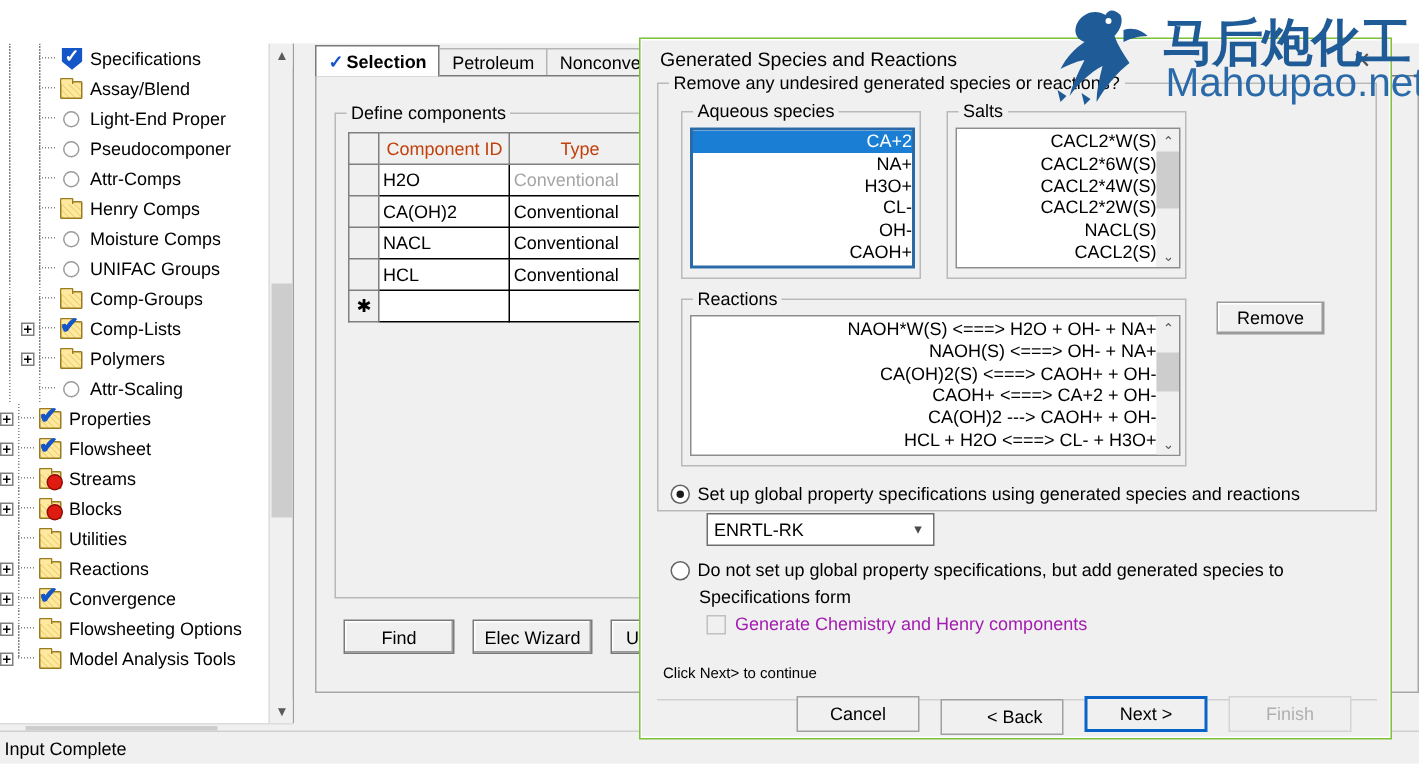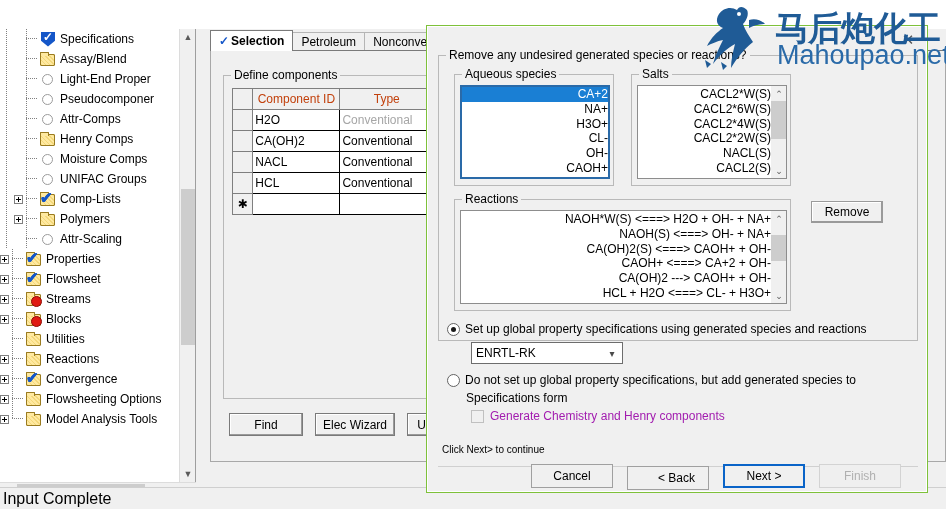--- a/index.html
+++ b/index.html
@@ -131,21 +131,21 @@
     position:absolute;left:0;top:482px;width:196px;height:17px;background:#f0f0f0;
     border-top:1px solid #dcdcdc;display:flex;align-items:center;
   }
   #tree-hthumb{ position:absolute;left:17px;top:1px;width:128px;height:15px;background:#cdcdcd;}
   .sb-arrow-h{width:17px;height:16px;display:flex;align-items:center;justify-content:center;color:#5a5a5a;font-size:10px;}
 
   
   #statusbar{
     position:absolute;left:0;bottom:0;width:946px;height:22px;
     background:#f0f0f0;border-top:1px solid #cfcfcf;
-    display:flex;align-items:center;padding-left:3px;font-size:16px;color:#000;
+    display:flex;align-items:center;padding-left:3px;font-size:12px;color:#000;
   }
 
   
   #midpane{
     position:absolute;left:196px;top:29px;width:750px;height:458px;background:#f0f0f0;
   }
   #tabstrip{ position:absolute;left:14px;top:2px;height:20px;display:flex;align-items:flex-end;}
   .tab{
     height:19px; padding:0 8px; display:flex;align-items:center;
     background:#f0f0f0;border:1px solid #b5b5b5;border-bottom:none;
@@ -459,20 +459,29 @@
         <span class="tlabel">Moisture Comps</span>
       </div>
       <div class="tnode">
         <span class="tdots vline"></span>
         <span class="tplus empty"></span>
         <span class="tdash"></span>
         <span class="ticon">
           <span class="circ"></span>
         </span>
         <span class="tlabel">UNIFAC Groups</span>
+      </div>
+      <div class="tnode">
+        <span class="tdots vline"></span>
+        <span class="tplus empty"></span>
+        <span class="tdash"></span>
+        <span class="ticon">
+          <span class="folder"></span>
+        </span>
+        <span class="tlabel">Comp-Groups</span>
       </div>
       <div class="tnode">
         <span class="tdots vline"></span>
         <span class="tplus"></span>
         <span class="tdash"></span>
         <span class="ticon">
           <span class="folder"></span>
           <span class="chk">✔</span>
         </span>
         <span class="tlabel">Comp-Lists</span>
@@ -663,20 +672,21 @@
       <circle cx="42" cy="12" r="2" fill="#fff"></circle>
       <path d="M8 58 L14 62 L10 66 Z"></path>
       <path d="M24 60 L30 64 L26 68 Z"></path>
     </g>
   </svg>
   <div class="wm-cn">马后炮化工</div>
   <div class="wm-en">Mahoupao.net</div>
 </div>
 
 <div id="dialog">
+  <div id="dlg-title">Generated Species and Reactions</div>
   <div id="dlg-close">✕</div>
 
   <div id="outerbox">
     <div class="gb-title">Remove any undesired generated species or reactions?</div>
 
     <div id="aqbox">
       <div class="gb-title">Aqueous species</div>
       <div class="listbox focus" style="left:5px;top:10px;width:150px;height:94px;" id="aqlist">
           <div class="litem sel">CA+2</div>
           <div class="litem">NA+</div>

